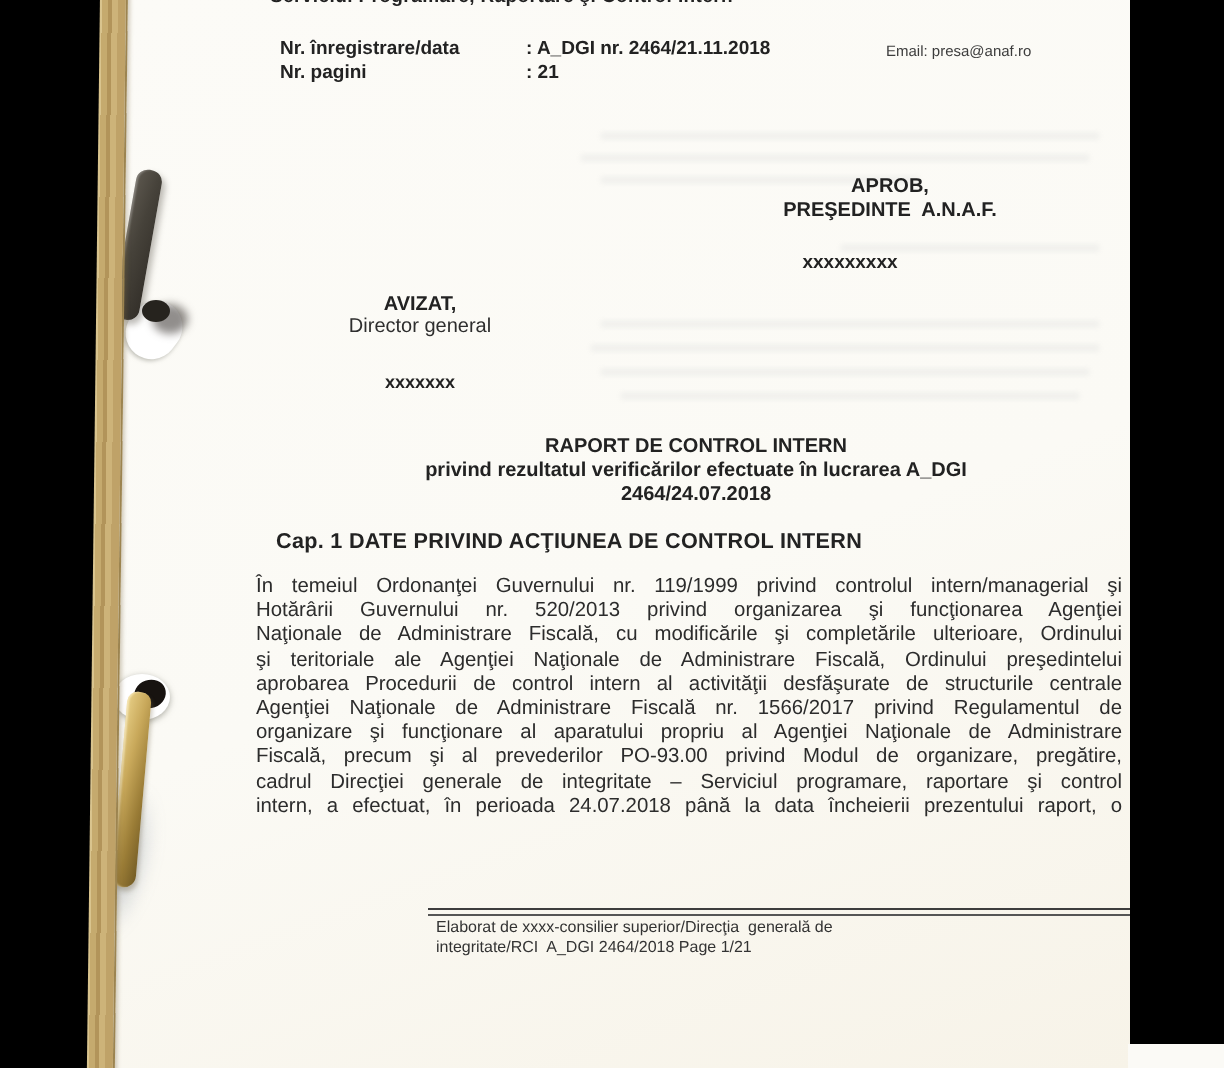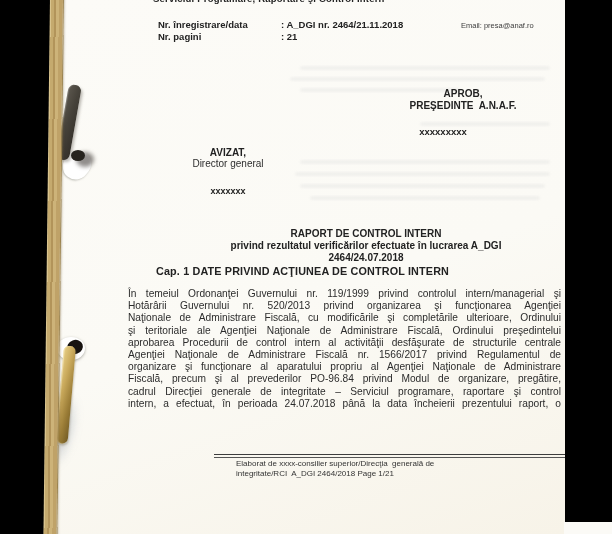--- a/index.html
+++ b/index.html
@@ -33,34 +33,34 @@
   .hole-bottom-dark{left:67px;top:340px;width:16px;height:14px;border-radius:50%;background:#171310;
             transform:rotate(-20deg);}
   .prong-shadow{left:47px;top:392px;width:28px;height:78px;border-radius:50%;
             transform:rotate(14deg);filter:blur(4px);
             background:radial-gradient(ellipse,rgba(95,110,130,.45) 0%,rgba(95,110,130,0) 70%);}
   .prong-bottom{left:64px;top:346px;width:12px;height:98px;border-radius:7px 7px 8px 8px;
             transform:rotate(5deg);transform-origin:top center;
             background:linear-gradient(100deg,#e9d189 0%,#c9a95b 35%,#9a7c36 70%,#715a24 100%);
             box-shadow:inset 1px 0 1px rgba(255,245,210,.6),1px 2px 2px rgba(120,110,80,.35);}
   
-  .t{position:absolute;white-space:pre;margin-left:18px;}
+  .t{position:absolute;white-space:pre;}
   .b{font-weight:bold;color:#222;}
   .cut-head{left:135px;top:-7px;font-size:9.5px;letter-spacing:.2px;}
   .reg-label1{left:140px;top:19px;font-size:9.5px;}
   .reg-val1{left:263px;top:19px;font-size:9.5px;}
   .reg-label2{left:140px;top:31px;font-size:9.5px;text-align:center;}
   .reg-val2{left:263px;top:31px;font-size:9.5px;}
   .email{left:443px;top:21px;font-size:7.5px;color:#3c3c3c;}
   .aprob{left:365px;top:88px;width:160px;text-align:center;font-size:10px;line-height:12px;}
   .aprob-x{left:355px;top:126px;width:140px;text-align:center;font-size:9.5px;}
   .avizat1{left:150px;top:147px;width:120px;text-align:center;font-size:10px;}
   .avizat2{left:150px;top:158px;width:120px;text-align:center;font-size:10px;color:#2e2e2e;}
   .avizat-x{left:150px;top:186px;width:120px;text-align:center;font-size:9px;}
-  .title{left:158px;top:228px;width:380px;text-align:center;font-size:10px;line-height:12px;}
+  .title{left:158px;top:218px;width:380px;text-align:center;font-size:10px;line-height:12px;}
   .chapter{left:138px;top:265px;font-size:10.8px;letter-spacing:.15px;}
   .body-block{left:128px;top:288px;width:433px;}
   .bline{font-size:10.2px;line-height:12.2px;white-space:normal;
          text-align:justify;text-align-last:justify;color:#2c2c2c;}
   .sep{left:214px;top:454px;width:352px;height:2px;border-top:1.5px solid #3d3d3d;border-bottom:1px solid #555;}
   .footer{left:218px;top:459px;font-size:8px;line-height:10px;color:#333;}
   
   .bleed{position:absolute;border-radius:2px;background:#8d939c;opacity:.09;filter:blur(1.2px);height:4px;}
 </style>
 </head>
@@ -99,21 +99,21 @@
   <div class="t b chapter">Cap. 1 DATE PRIVIND ACŢIUNEA DE CONTROL INTERN</div>
 
   <div class="abs body-block">
     <div class="bline">În temeiul Ordonanţei Guvernului nr. 119/1999 privind controlul intern/managerial şi</div>
     <div class="bline">Hotărârii Guvernului nr. 520/2013 privind organizarea şi funcţionarea Agenţiei</div>
     <div class="bline">Naţionale de Administrare Fiscală, cu modificările şi completările ulterioare, Ordinului</div>
     <div class="bline">şi teritoriale ale Agenţiei Naţionale de Administrare Fiscală, Ordinului preşedintelui</div>
     <div class="bline">aprobarea Procedurii de control intern al activităţii desfăşurate de structurile centrale</div>
     <div class="bline">Agenţiei Naţionale de Administrare Fiscală nr. 1566/2017 privind Regulamentul de</div>
     <div class="bline">organizare şi funcţionare al aparatului propriu al Agenţiei Naţionale de Administrare</div>
-    <div class="bline">Fiscală, precum şi al prevederilor PO-96.84 privind Modul de organizare, pregătire,</div>
+    <div class="bline">Fiscală, precum şi al prevederilor PO-93.00 privind Modul de organizare, pregătire,</div>
     <div class="bline">cadrul Direcţiei generale de integritate – Serviciul programare, raportare şi control</div>
     <div class="bline">intern, a efectuat, în perioada 24.07.2018 până la data încheierii prezentului raport, o</div>
   </div>
 
   <div class="abs sep"></div>
   <div class="t footer"><span>Elaborat de xxxx-consilier superior/Direcţia  generală de</span><br><span>integritate/RCI  A_DGI 2464/2018 Page 1/21</span></div>
 
   <div class="abs slot-top"></div>
   <div class="abs slot-top-shadow"></div>
   <div class="abs prong-top"></div>

